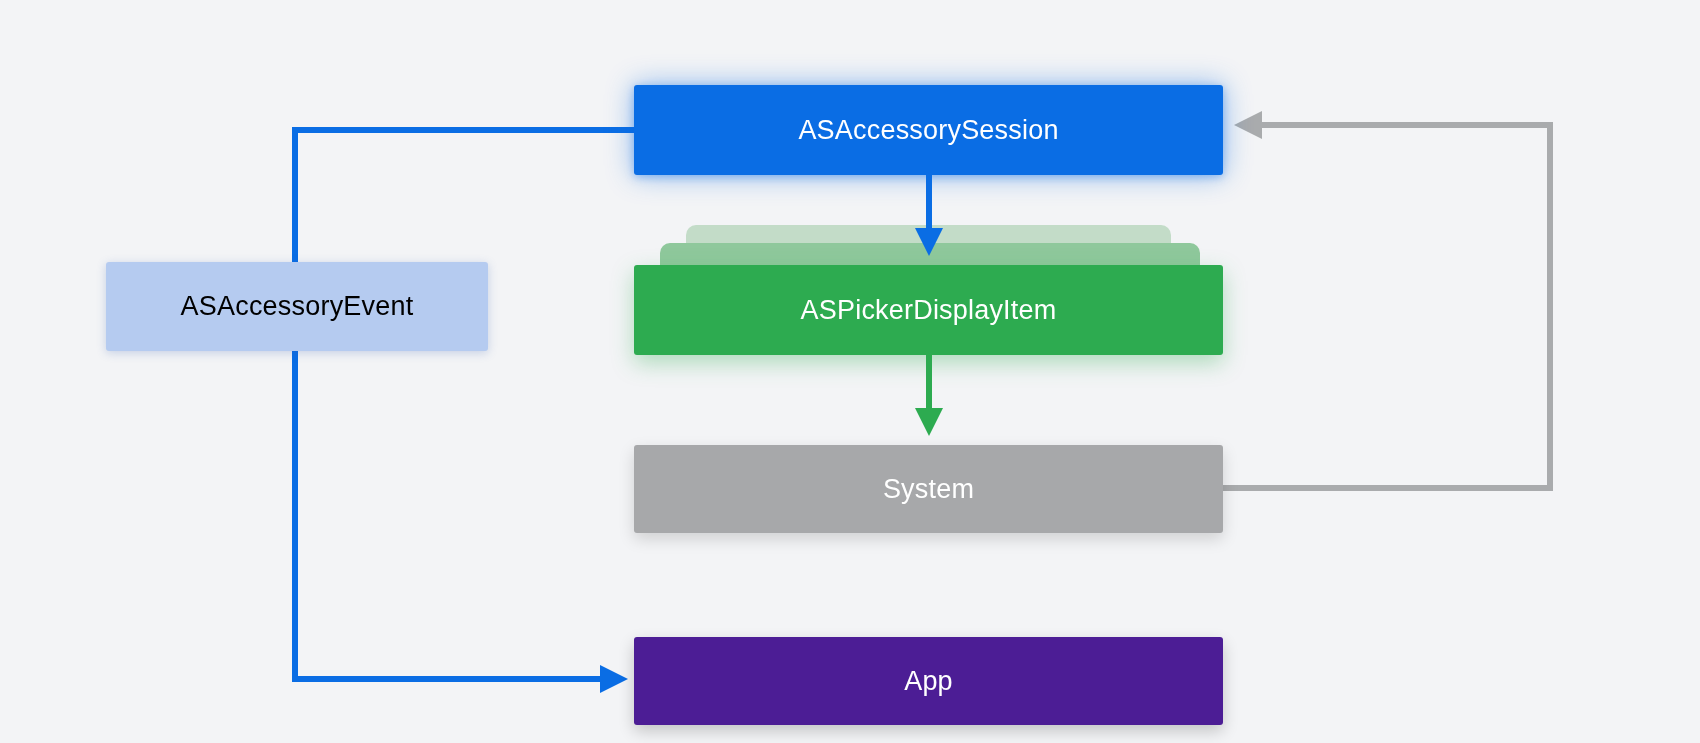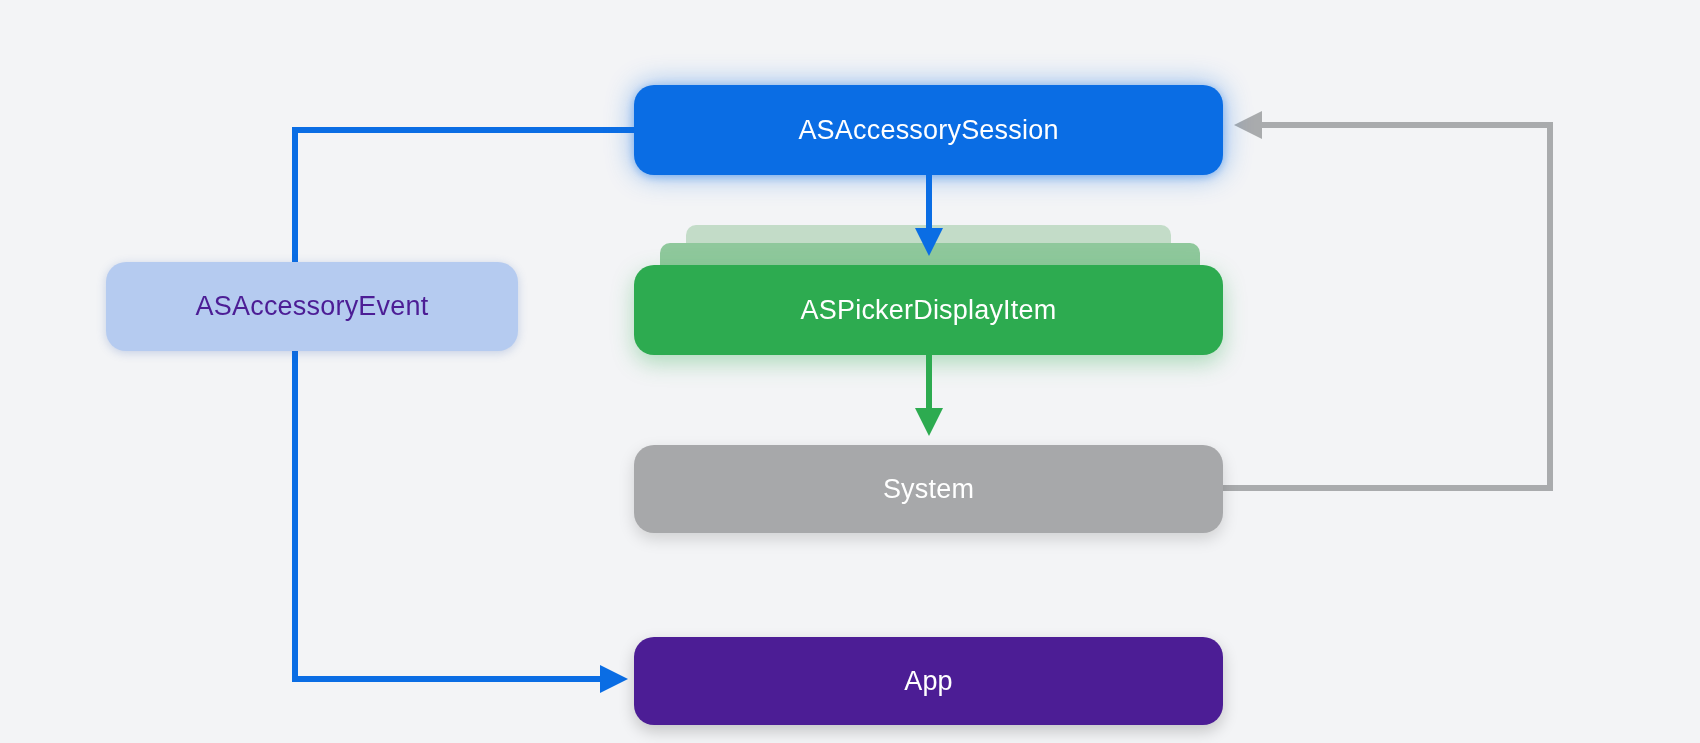--- a/index.html
+++ b/index.html
@@ -22,21 +22,21 @@
     left: 0; top: 0;
     width: 1700px; height: 743px;
     pointer-events: none;
   }
   .edges-under { z-index: 1; }
   .node { z-index: 2; }
   .edges-over { z-index: 3; }
 
   .node {
     position: absolute;
-    border-radius: 20px;
+    border-radius: 3px;
     display: flex;
     align-items: center;
     justify-content: center;
     font-size: 27px;
     letter-spacing: 0.2px;
     color: #ffffff;
   }
   .node-session {
     left: 634px; top: 85px; width: 589px; height: 90px;
     background: #0a6de4;
@@ -64,23 +64,23 @@
     left: 634px; top: 445px; width: 589px; height: 88px;
     background: #a7a8aa;
     box-shadow: 0 6px 16px rgba(0,0,0,0.15);
   }
   .node-app {
     left: 634px; top: 637px; width: 589px; height: 88px;
     background: #6d6e70;
     box-shadow: 0 6px 16px rgba(0,0,0,0.2);
   }
   .node-event {
-    left: 106px; top: 262px; width: 412px; height: 89px;
+    left: 106px; top: 262px; width: 382px; height: 89px;
     background: #b5cbf0;
-    color: #4c1d95;
+    color: #000000;
     box-shadow: 0 2px 10px rgba(60,100,180,0.25);
   }
 </style>
 </head>
 <body>
 
 <div class="stage">
 
   <svg class="edges edges-under" viewBox="0 0 1700 743">
 

